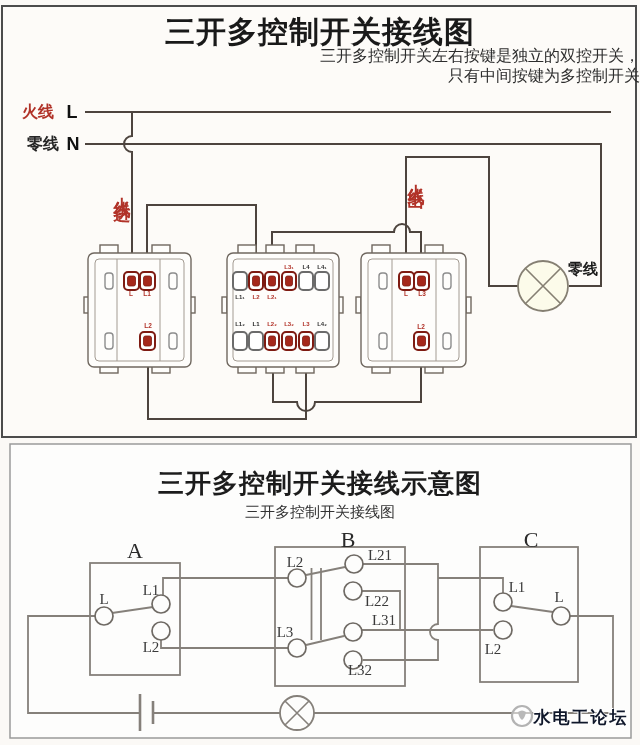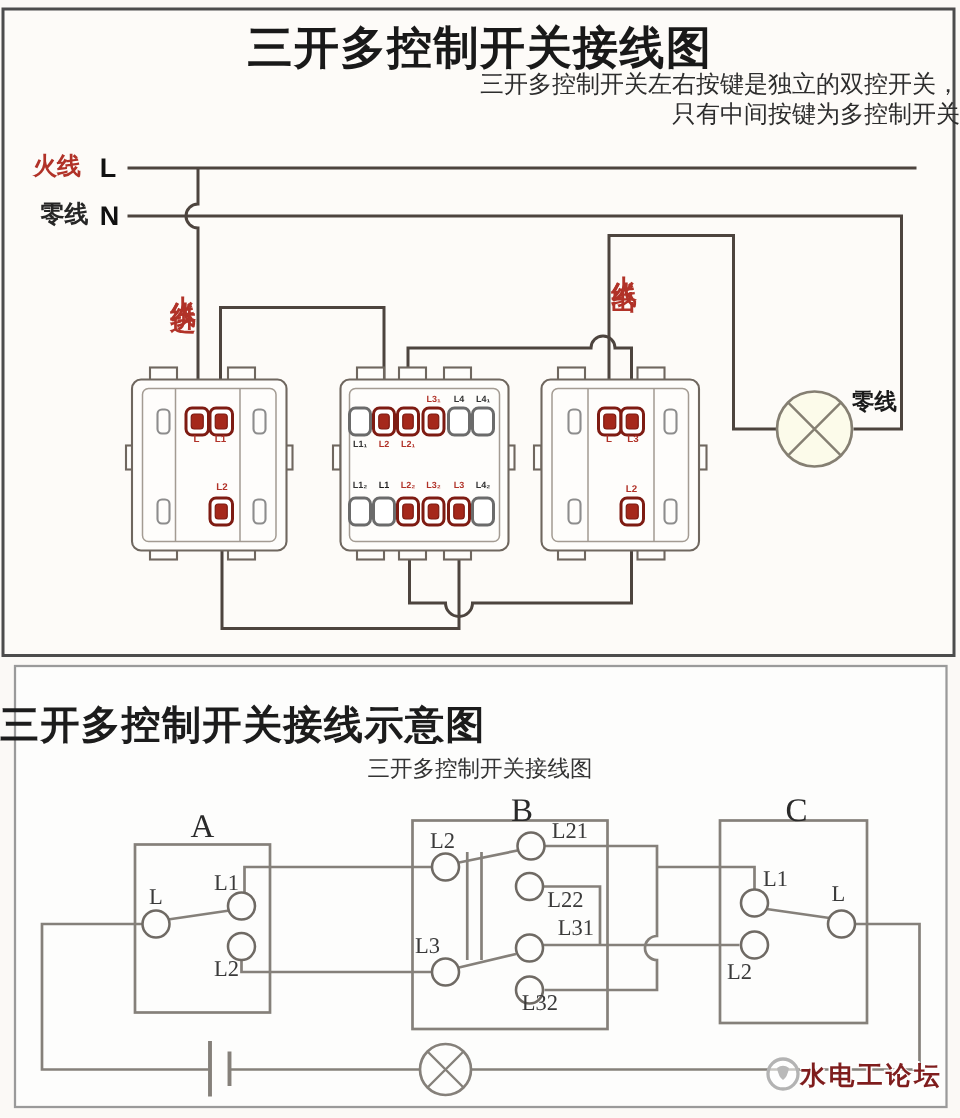--- a/index.html
+++ b/index.html
@@ -6,37 +6,37 @@
   body{width:640px;height:745px;position:relative;background:#fbf9f6;
        font-family:"Liberation Sans","DejaVu Sans",sans-serif;overflow:hidden;}
   svg{position:absolute;left:0;top:0;}
   .lbl{position:absolute;transform:translate(-50%,-50%);white-space:nowrap;line-height:1;}
   .vlbl{position:absolute;writing-mode:vertical-rl;text-orientation:upright;
         transform:translateX(-50%);line-height:1;}
   .t-title{position:absolute;left:0;width:640px;text-align:center;
            font-size:30px;font-weight:bold;color:#191919;letter-spacing:1px;}
   .t-sub{position:absolute;left:0;width:640px;text-align:right;
          font-size:16px;color:#2d2d2d;}
-  .b-title{position:absolute;left:0;width:640px;
+  .b-title{position:absolute;left:0;width:640px;text-align:center;
            font-size:26px;font-weight:bold;color:#1c1c1c;letter-spacing:1px;}
   .b-sub{position:absolute;left:0;width:640px;text-align:center;
          font-size:15px;color:#333;}
   .red{color:var(--red-text,#b13228);}
   .blk{color:#1d1d1d;}
   .gry{color:#333;}
   .wire-lbl{font-size:16px;font-weight:bold;}
   .wire-letter{font-size:18px;font-weight:bold;color:#111;}
   .feed{font-size:17px;font-weight:bold;letter-spacing:4px;color:var(--red-text,#b13228);}
   .term{font-size:6.5px;font-weight:bold;}
   .term-s{font-size:6px;font-weight:bold;}
   .ser{font-family:"Liberation Serif","DejaVu Serif",serif;}
   .abc{font-size:22px;color:#2a2a2a;}
   .cir-lbl{font-size:15px;color:#3a3a3a;}
   .lamp-n{font-size:15px;font-weight:bold;color:#1a1a1a;}
-  .wm{font-size:17px;font-weight:bold;color:#7f1d1d;letter-spacing:2px;
+  .wm{font-size:17px;font-weight:bold;color:#0f172a;letter-spacing:2px;
       text-shadow:1px 1px 0 #fff,-1px -1px 0 #fff,0 0 2px #fff;}
 </style>
 </head>
 <body>
 
 <svg width="640" height="745" viewBox="0 0 640 745">
 
   <rect x="2" y="6" width="634" height="431" fill="#fdfbf8" stroke="#4c4c4c" stroke-width="2"></rect>
   <rect x="10" y="444" width="621" height="294" fill="#fdfdfc" stroke="#9a9a9a" stroke-width="1.5"></rect>
 

